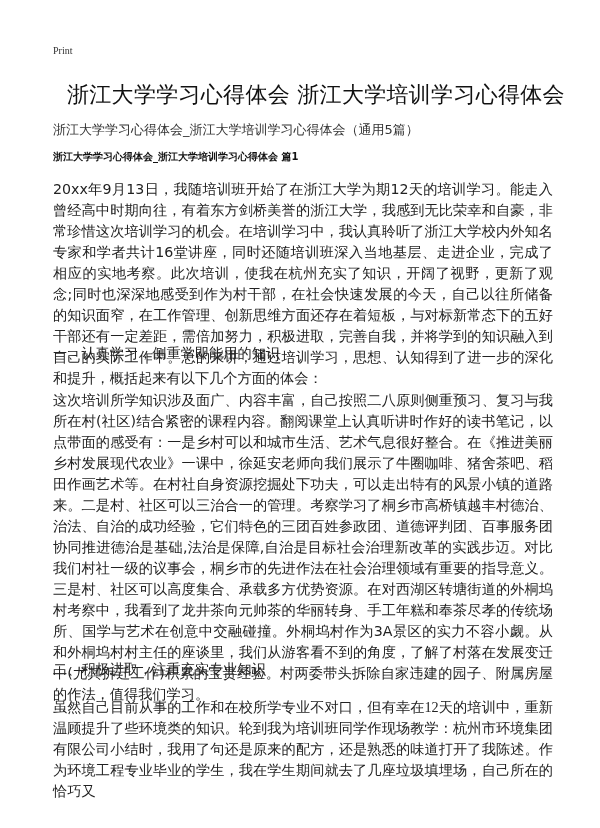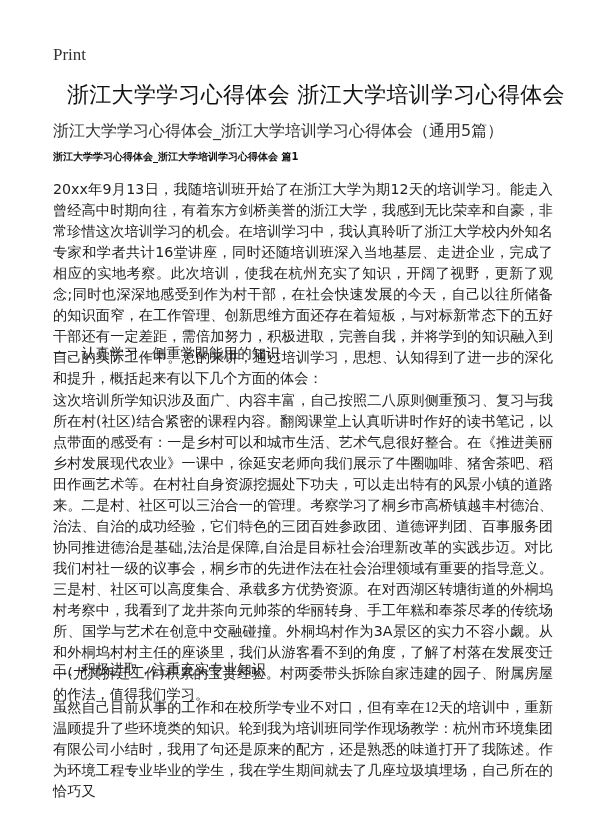--- a/index.html
+++ b/index.html
@@ -19,38 +19,38 @@
     position: absolute;
     left: 53px;
     top: 0;
     width: 500px;
   }
   .print-label {
     position: absolute;
     top: 45px;
     left: 0;
     font-family: "Liberation Serif", serif;
-    font-size: 17px;
+    font-size: 10px;
     color: #333;
   }
   .doc-title {
     position: absolute;
     top: 80px;
     left: 14px;
     font-size: 22px;
     font-weight: normal;
     color: #111;
     white-space: nowrap;
     letter-spacing: 0.3px;
   }
   .doc-subtitle {
     position: absolute;
     top: 121px;
     left: 0;
-    font-size: 16px;
+    font-size: 13px;
     color: #333;
     white-space: nowrap;
   }
   .section-heading {
     position: absolute;
     top: 150px;
     left: 0;
     font-size: 10px;
     font-weight: bold;
     color: #111;

